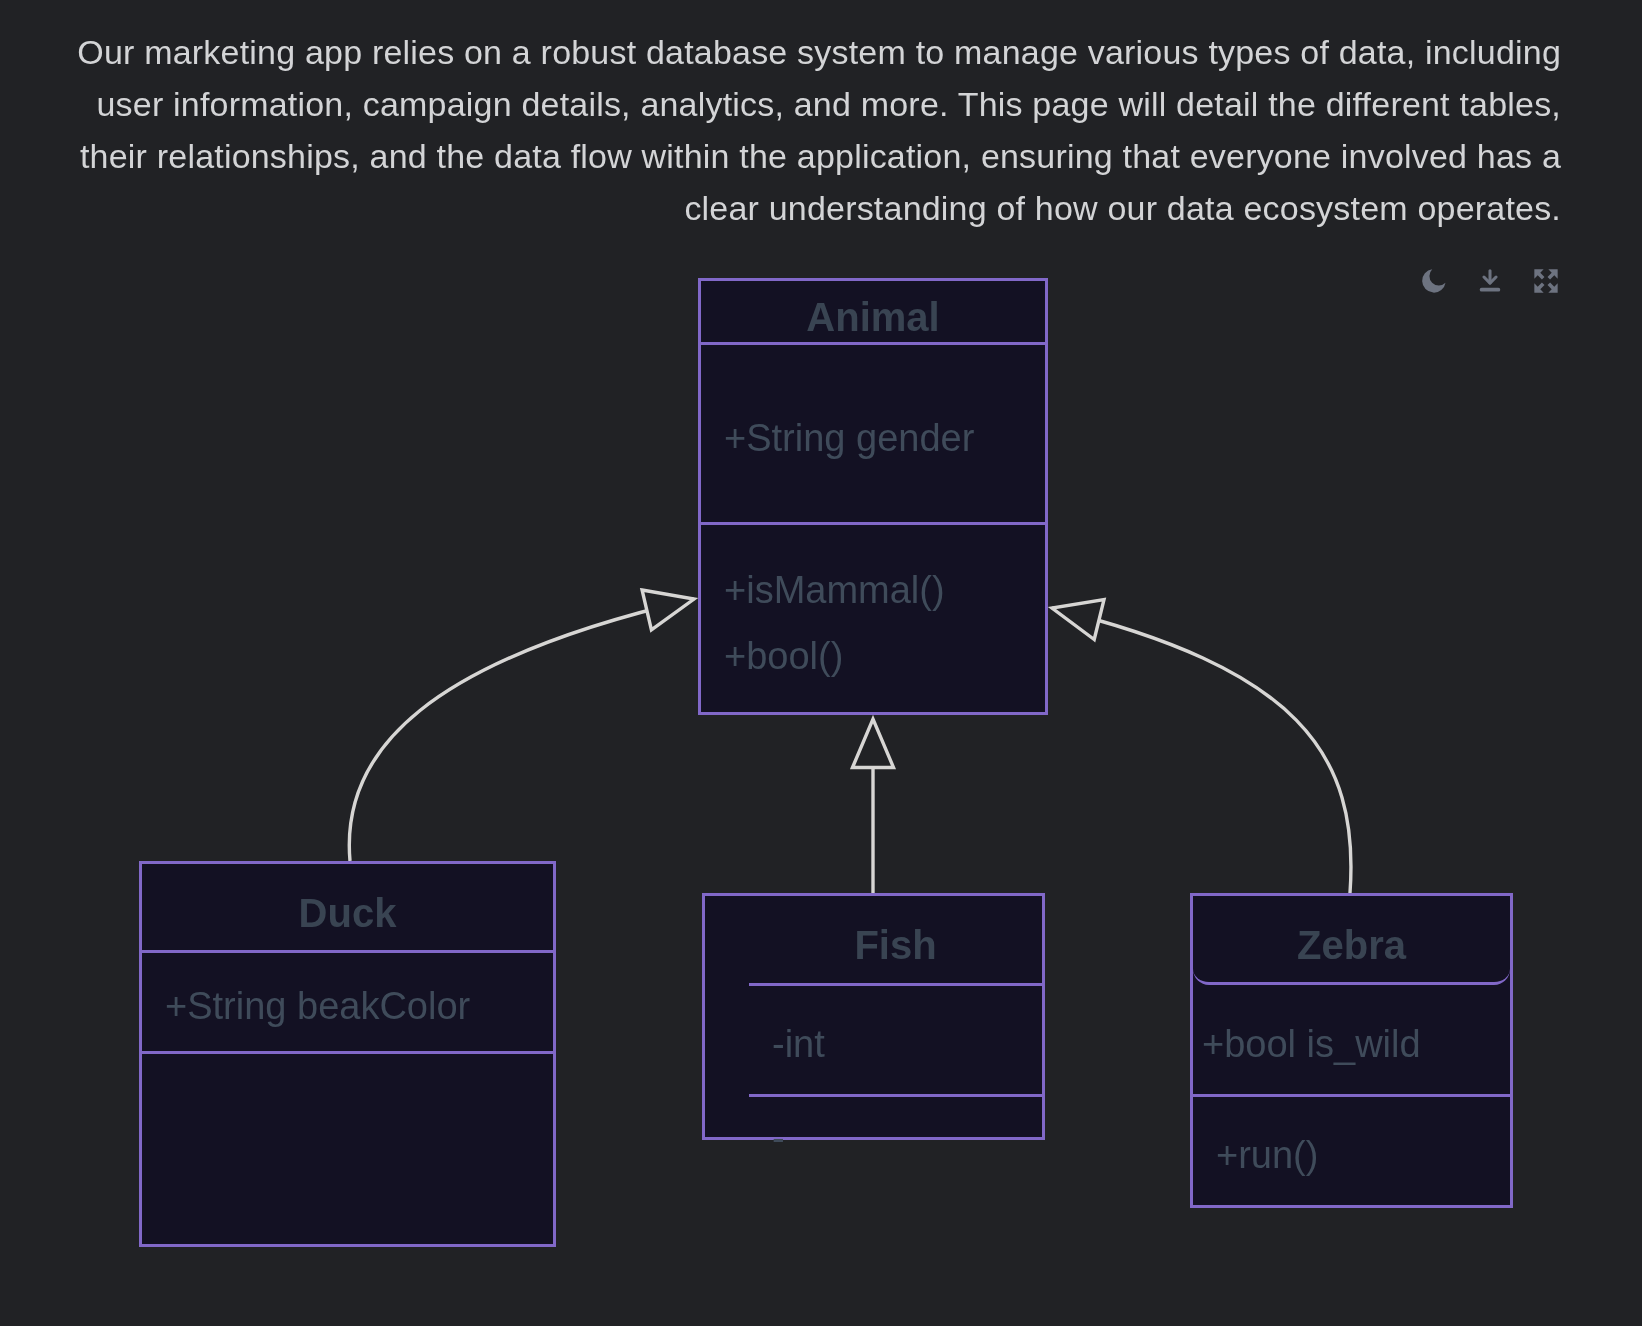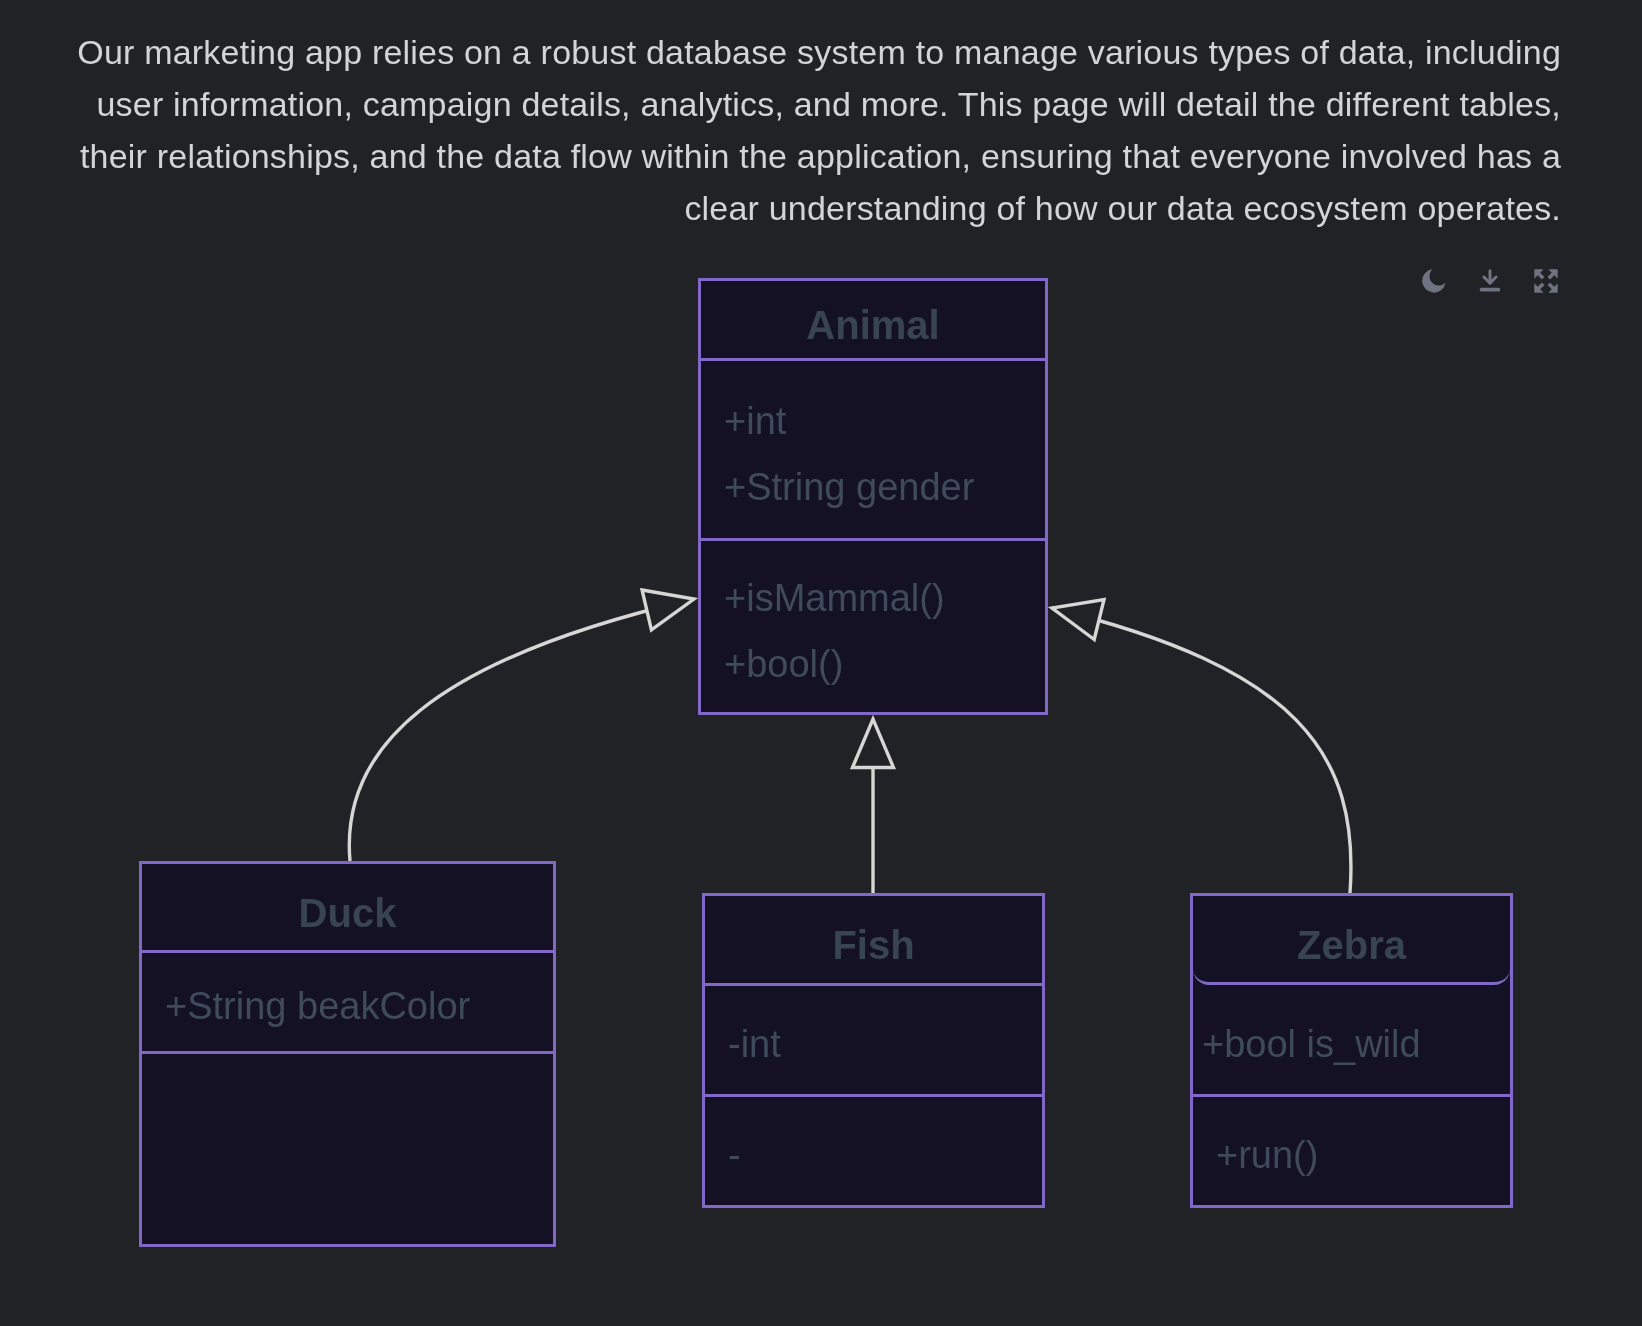--- a/index.html
+++ b/index.html
@@ -41,28 +41,28 @@
   .csection {
     box-sizing:border-box; flex:0 0 auto;
     display:flex; flex-direction:column; justify-content:center;
     padding-left:23px; padding-top:8px;
     font-size:38px; line-height:66px; color:#3f4b5a;
   }
   .csection.divided { border-bottom:3px solid #8168c8; }
   .csection.grow { flex:1 1 auto; }
 
   .cbox-animal { left:698px; top:278px; width:350px; height:437px; }
-  .cbox-animal .ctitle   { height:80px; }
+  .cbox-animal .ctitle   { height:64px; }
   .cbox-animal .sec-attrs { height:180px; }
 
   .cbox-duck { left:139px; top:861px; width:417px; height:386px; }
   .cbox-duck .ctitle   { height:89px; }
   .cbox-duck .sec-attrs { height:101px; }
 
-  .cbox-fish { left:702px; top:893px; width:343px; height:315px; }
+  .cbox-fish { left:702px; top:893px; width:343px; height:247px;padding-left:44px; }
   .cbox-fish .ctitle   { height:90px; }
   .cbox-fish .sec-attrs { height:111px; }
 
   .cbox-zebra { left:1190px; top:893px; width:323px; height:315px; }
   .cbox-zebra .ctitle   { height:89px;border-radius:16px; }
   .cbox-zebra .sec-attrs { height:112px;padding-left:9px; }
 
   
   .edges { position:absolute; left:0; top:0; pointer-events:none; }
 </style>
@@ -103,21 +103,20 @@
       </marker>
     </defs>
     <path d="M 350,861 C 340,748 432,660 694,599" fill="none" stroke="#d7d6d4" stroke-width="3.4" marker-end="url(#hollow-tri)"></path>
     <path d="M 873,893 L 873,719" fill="none" stroke="#d7d6d4" stroke-width="3.4" marker-end="url(#hollow-tri)"></path>
     <path d="M 1350,893 C 1360,752 1296,668 1052,608" fill="none" stroke="#d7d6d4" stroke-width="3.4" marker-end="url(#hollow-tri)"></path>
   </svg>
 
   <div class="cbox cbox-animal">
     <div class="ctitle">Animal</div>
     <div class="csection sec-attrs divided">
-      <div>+int</div>
       <div>+String gender</div>
     </div>
     <div class="csection grow">
       <div>+isMammal()</div>
       <div>+bool()</div>
     </div>
   </div>
 
   <div class="cbox cbox-duck">
     <div class="ctitle">Duck</div>

